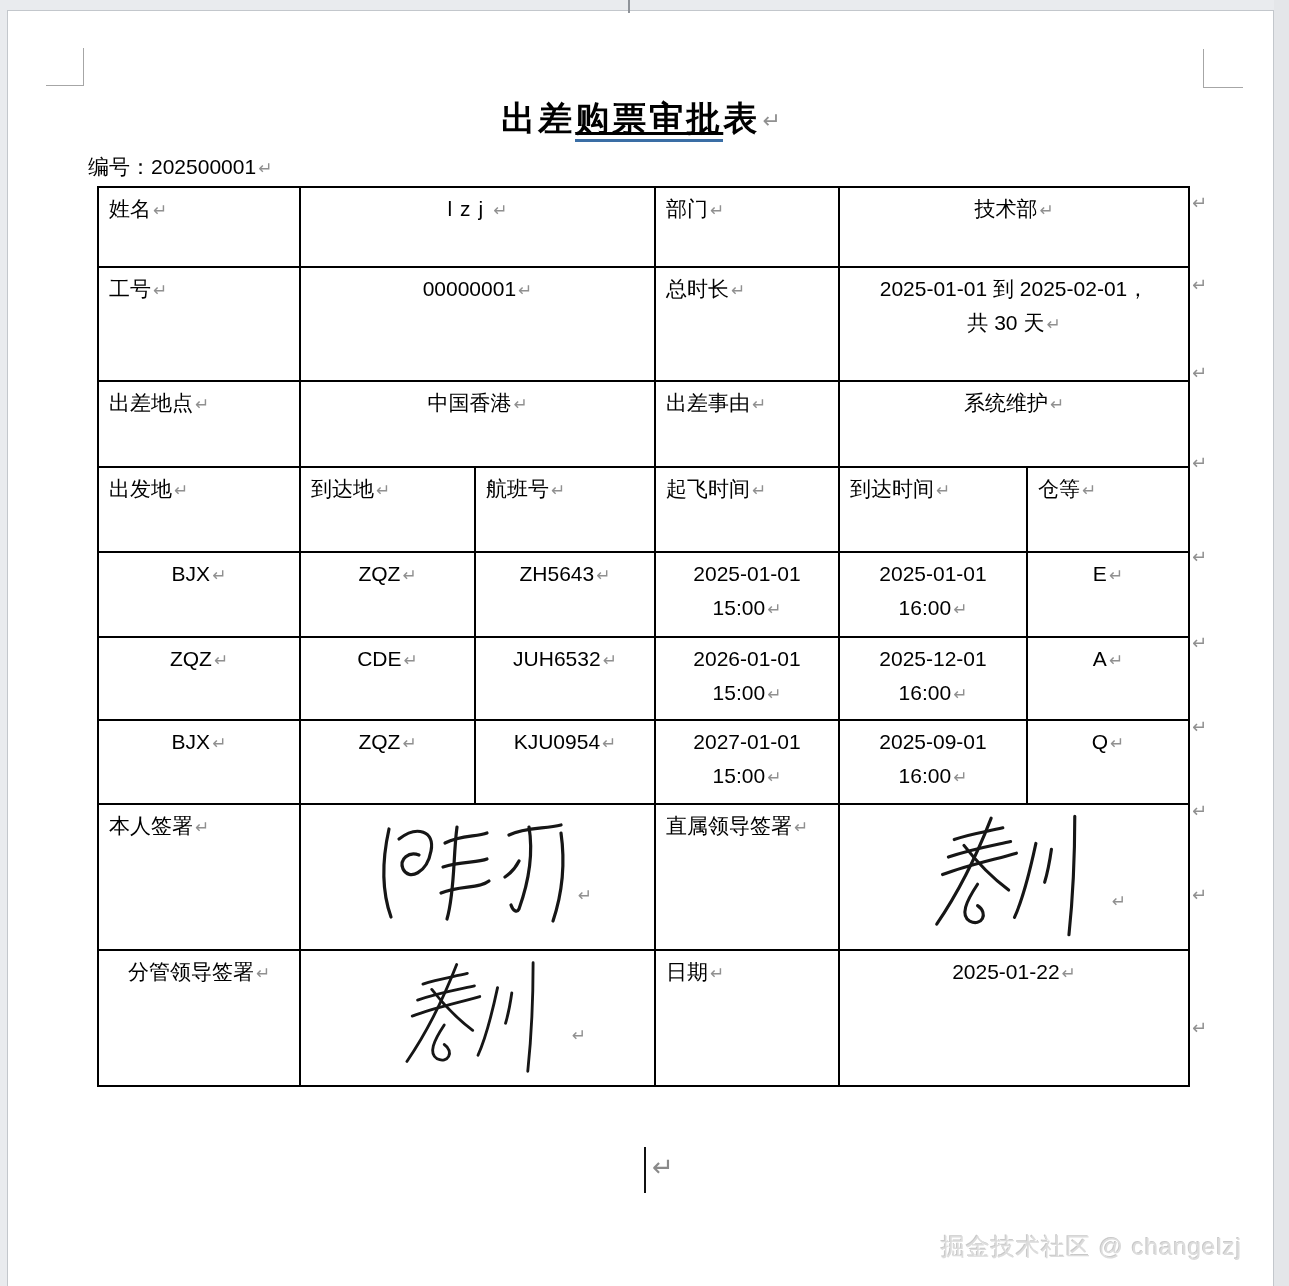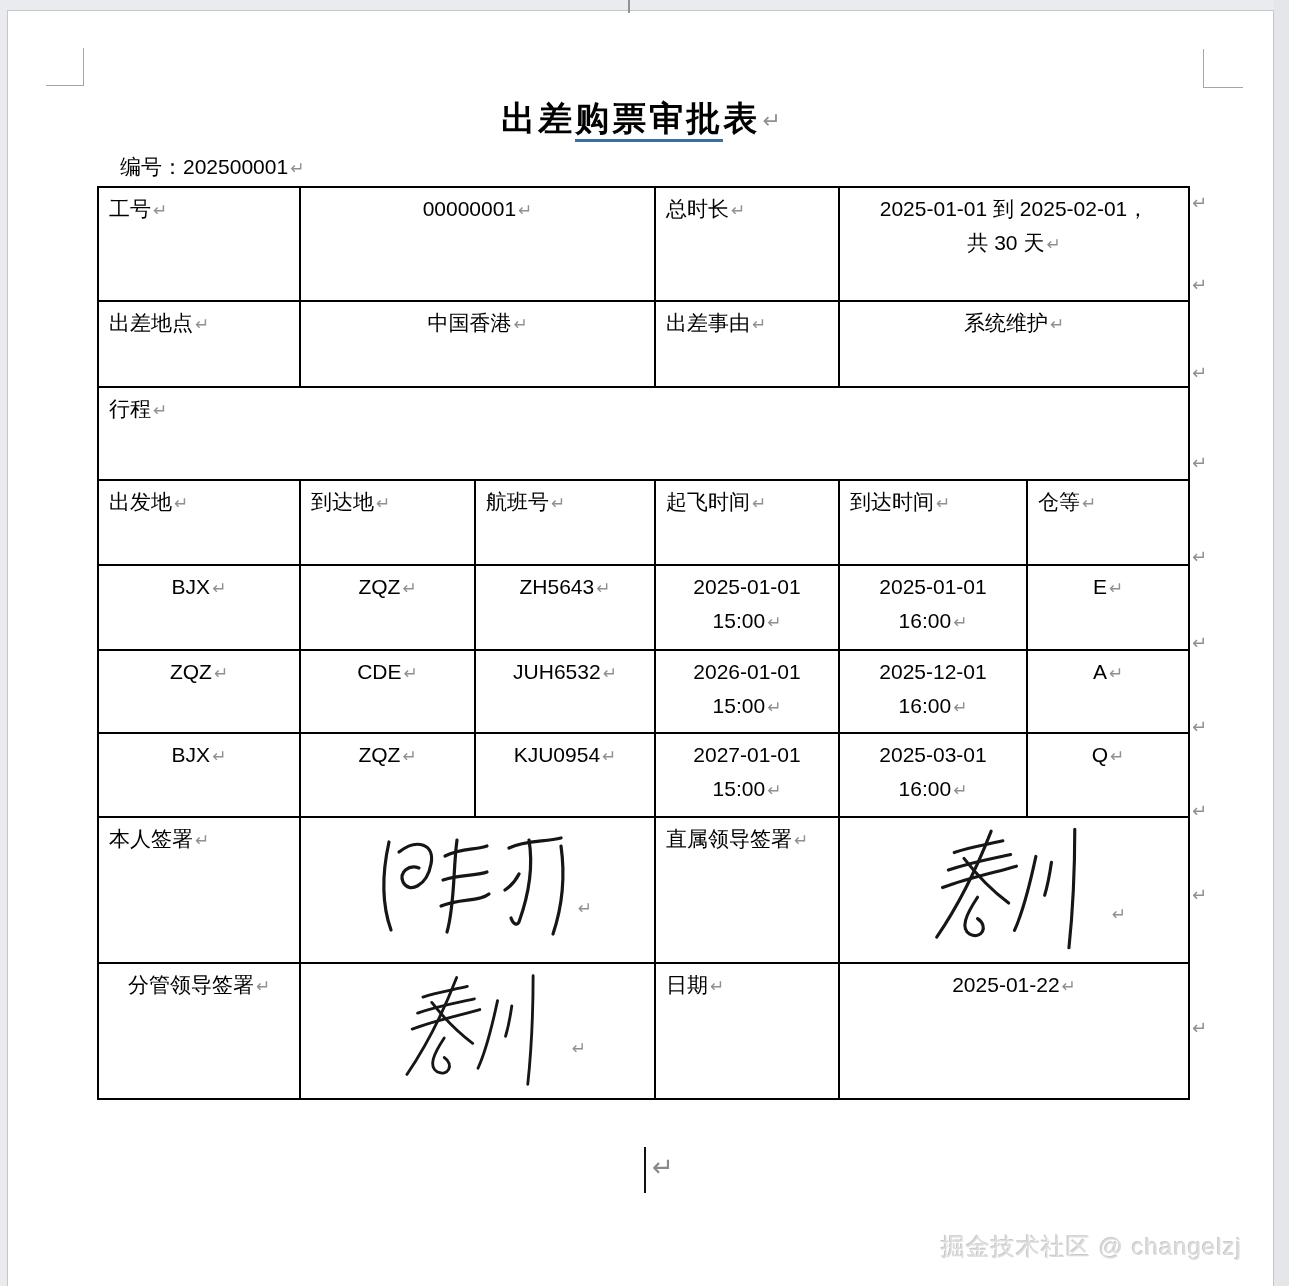--- a/index.html
+++ b/index.html
@@ -17,25 +17,25 @@
   .crop-tl{position:absolute;left:46px;top:48px;width:37px;height:37px;
     border-right:1px solid #a6a6a6;border-bottom:1px solid #a6a6a6;}
   .crop-tr{position:absolute;left:1203px;top:49px;width:39px;height:38px;
     border-left:1px solid #a6a6a6;border-bottom:1px solid #a6a6a6;}
   .top-tick{position:absolute;left:628px;top:0;width:2px;height:13px;background:#8f9399;}
 
   .title{
     position:absolute;left:0;top:96px;width:1282px;text-align:center;
     font-size:34px;font-weight:700;letter-spacing:3px;white-space:nowrap;
   }
-  .title .u{border-bottom:3px solid #3a6ea5;padding-bottom:2px;}
+  .title .u{border-bottom:3px solid #3a6ea5;padding-bottom:2px;text-decoration:underline;}
   .m{color:#909090;font-size:17px;font-weight:400;letter-spacing:0;margin-left:2px;}
   .title .m{font-size:22px;vertical-align:2px;}
 
-  .docno{position:absolute;left:88px;top:153px;font-size:21px;margin-left:32px;}
+  .docno{position:absolute;left:88px;top:153px;font-size:21px;}
 
   table.form{
     position:absolute;left:97px;top:186px;width:1091px;
     border-collapse:collapse;table-layout:fixed;font-size:21px;
   }
   table.form td{
     border:2px solid #000;vertical-align:top;
     padding:4px 10px 0 10px;line-height:34px;overflow:hidden;box-sizing:border-box;
   }
   td.lab{text-align:left;}
@@ -78,38 +78,41 @@
 <table class="form">
   <colgroup>
     <col style="width:202px">
       <col style="width:175px">
       <col style="width:180px">
     <col style="width:184px">
       <col style="width:188px">
       <col style="width:162px">
   </colgroup>
   <tbody>
+      <tr style="height:80px">
+    <td class="lab"><span>姓名</span><span class="m">↵</span></td>
+    <td class="val" colspan="2"><span class="spaced">lzj</span><span class="m">↵</span></td>
+    <td class="lab"><span>部门</span><span class="m">↵</span></td>
+    <td class="val" colspan="2"><span>技术部</span><span class="m">↵</span></td>
+  </tr>
   <tr style="height:114px">
     <td class="lab"><span>工号</span><span class="m">↵</span></td>
     <td class="val" colspan="2"><span>00000001</span><span class="m">↵</span></td>
     <td class="lab"><span>总时长</span><span class="m">↵</span></td>
     <td class="val" colspan="2">
           <div>2025-01-01 到 2025-02-01，</div>
           <div><span>共 30 天</span><span class="m">↵</span></div>
         </td>
   </tr>
   <tr style="height:86px">
     <td class="lab"><span>出差地点</span><span class="m">↵</span></td>
     <td class="val" colspan="2"><span>中国香港</span><span class="m">↵</span></td>
     <td class="lab"><span>出差事由</span><span class="m">↵</span></td>
     <td class="val" colspan="2"><span>系统维护</span><span class="m">↵</span></td>
   </tr>
-  <tr style="height:93px">
-    <td class="lab" colspan="6"><span>行程</span><span class="m">↵</span></td>
-  </tr>
   <tr style="height:85px">
     <td class="lab"><span>出发地</span><span class="m">↵</span></td>
     <td class="lab"><span>到达地</span><span class="m">↵</span></td>
     <td class="lab"><span>航班号</span><span class="m">↵</span></td>
     <td class="lab"><span>起飞时间</span><span class="m">↵</span></td>
     <td class="lab"><span>到达时间</span><span class="m">↵</span></td>
     <td class="lab"><span>仓等</span><span class="m">↵</span></td>
   </tr>
   <tr style="height:85px">
     <td class="val"><span>BJX</span><span class="m">↵</span></td>
@@ -141,21 +144,21 @@
   </tr>
   <tr style="height:84px">
     <td class="val"><span>BJX</span><span class="m">↵</span></td>
     <td class="val"><span>ZQZ</span><span class="m">↵</span></td>
     <td class="val"><span>KJU0954</span><span class="m">↵</span></td>
     <td class="val">
           <div>2027-01-01</div>
           <div><span>15:00</span><span class="m">↵</span></div>
         </td>
     <td class="val">
-          <div>2025-03-01</div>
+          <div>2025-09-01</div>
           <div><span>16:00</span><span class="m">↵</span></div>
         </td>
     <td class="val"><span>Q</span><span class="m">↵</span></td>
   </tr>
   <tr style="height:133px">
     <td class="lab"><span>本人签署</span><span class="m">↵</span></td>
     <td class="sig" colspan="2">
       <svg width="210" height="104" viewBox="0 0 210 104" style="margin-top:12px">
         <path class="sigpath" d="M16,8 C10,35 8,68 18,96"></path>
         <path class="sigpath" d="M26,18 C44,4 62,10 58,30 C54,52 36,60 30,48 C26,38 36,30 46,34"></path>

